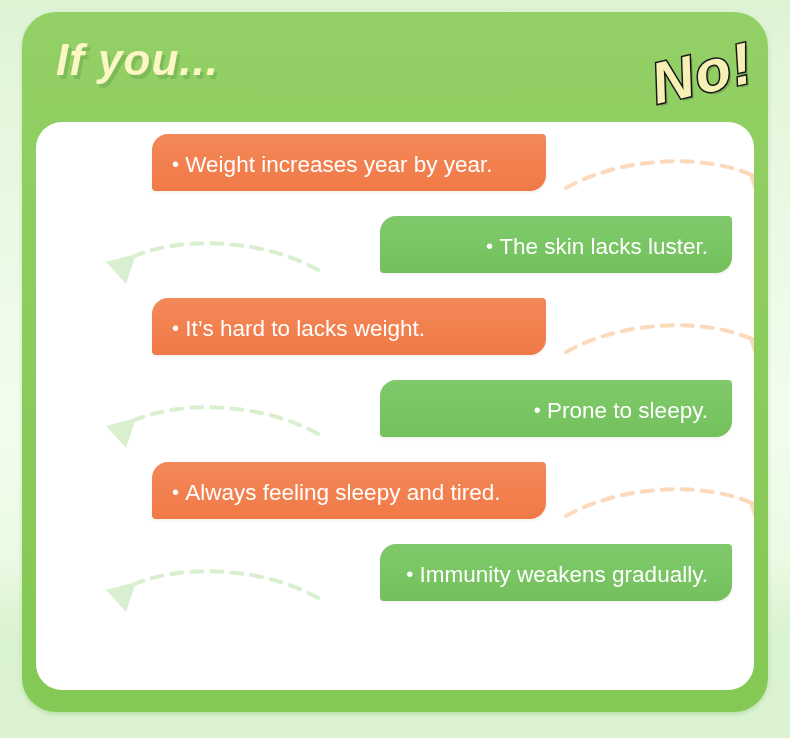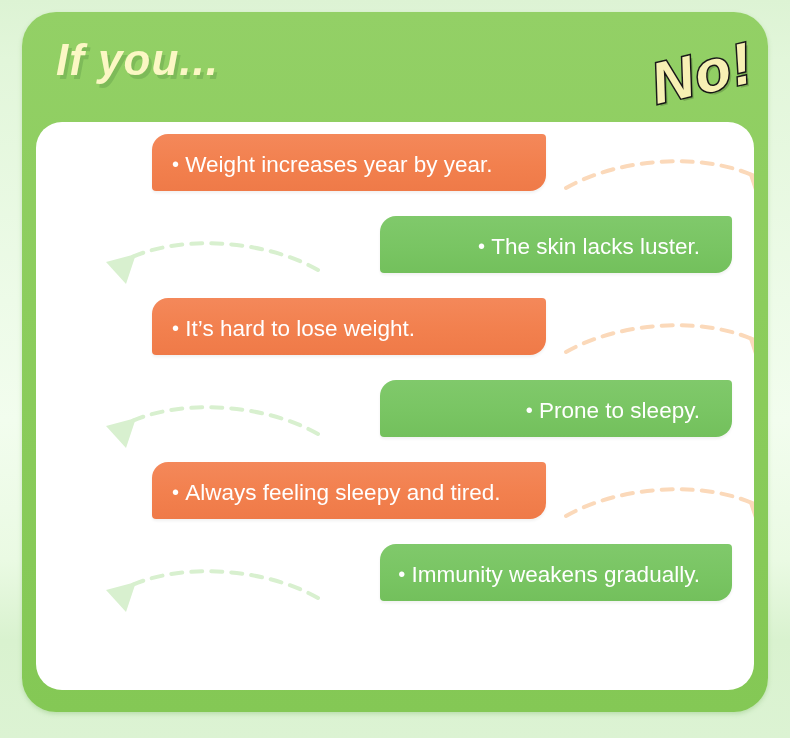--- a/index.html
+++ b/index.html
@@ -143,21 +143,21 @@
     text-align: left;
     box-shadow: 0 2px 3px rgba(0,0,0,0.06);
   }
 
   
   .bar.green {
     left: 296px;
     width: 352px;
     background: linear-gradient(to bottom, #80c96b 0%, #79c563 55%, #73c05c 100%);
     border-radius: 16px 4px 16px 4px;
-    padding-right: 32px;
+    padding-right: 24px;
     text-align: right;
     box-shadow: 0 2px 3px rgba(0,0,0,0.06);
   }
 
   
   .arrow {
     position: absolute;
     width: 230px;
     height: 70px;
     pointer-events: none;
@@ -197,21 +197,21 @@
         </div>
         <svg class="arrow left" viewBox="0 0 230 70">
           <path d="M226 48 C170 16, 80 12, 30 40" fill="none" stroke="#d8f0cf" stroke-width="4" stroke-linecap="round" stroke-dasharray="11 9"></path>
           <polygon points="44,32 14,40 34,62" fill="#d8f0cf"></polygon>
         </svg>
       </div>
 
       <div class="row" style="top:176px;">
         <div class="bar orange">
           <span class="bullet">•</span>
-          <span class="txt">It’s hard to lose weight.</span>
+          <span class="txt">It’s hard to lacks weight.</span>
         </div>
         <svg class="arrow right" viewBox="0 0 230 70">
           <path d="M4 48 C60 16, 150 12, 200 40" fill="none" stroke="#fbd9ba" stroke-width="4" stroke-linecap="round" stroke-dasharray="11 9"></path>
           <polygon points="186,32 216,40 196,62" fill="#fbd9ba"></polygon>
         </svg>
       </div>
 
       <div class="row" style="top:258px;">
         <div class="bar green">
           <span class="bullet">•</span>

